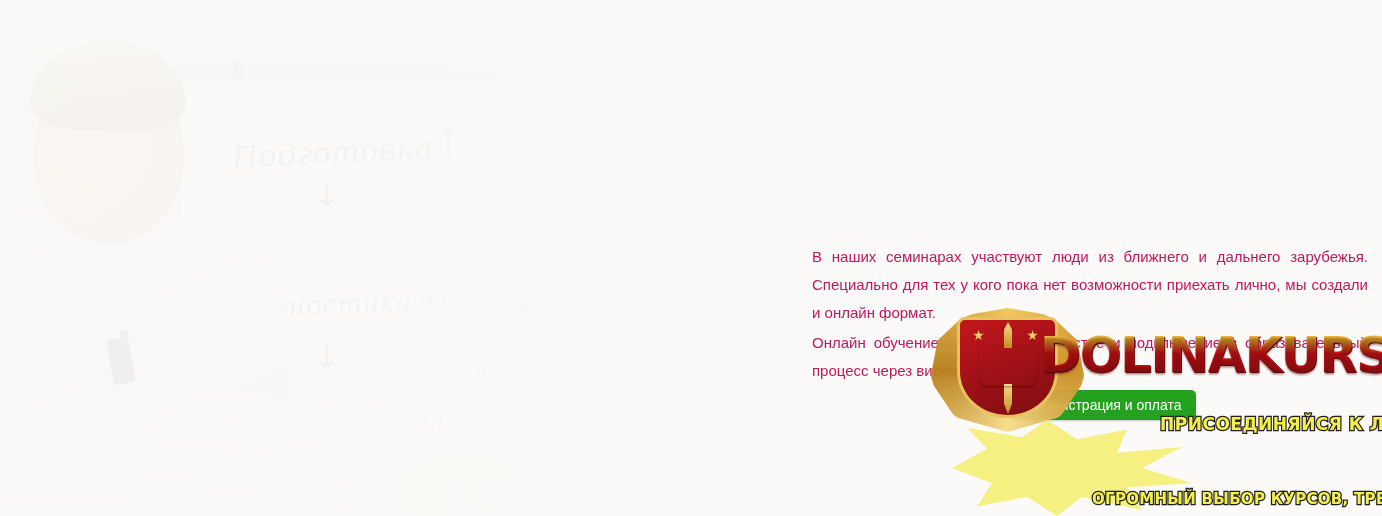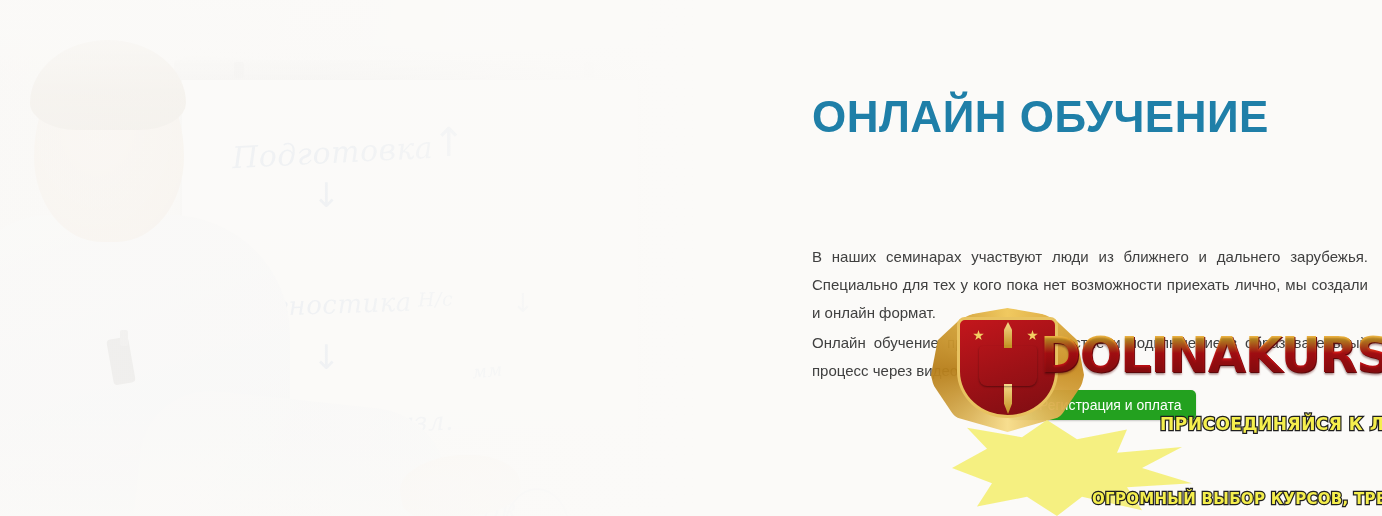--- a/index.html
+++ b/index.html
@@ -190,21 +190,21 @@
     font-family: "Liberation Sans", sans-serif;
     white-space: nowrap;
   }
 
   .para {
     position: absolute;
     left: 0;
     width: 556px;
     font-size: 15px;
     line-height: 28px;
-    color: #404040;
+    color: #be185d;
     text-align: justify;
   }
   .para-1 { top: 243px; }
   .para-2 { top: 329px; }
 
   .cta {
     position: absolute;
     left: 196px; top: 390px;
     height: 30px;
     padding: 0 14px 0 10px;
@@ -404,21 +404,20 @@
       <div class="person-head"></div>
       <div class="person-hair"></div>
       <div class="mic"></div>
       <div class="mic-clip"></div>
     </div>
     <div class="photo-fade"></div>
   </div>
 
   <div class="content">
 
-    <h1 class="headline">ОНЛАЙН ОБУЧЕНИЕ</h1>
 
     <p class="para para-1">В наших семинарах участвуют люди из ближнего и дальнего зарубежья. Специально для тех у кого пока нет возможности приехать лично, мы создали и онлайн формат.</p>
     <p class="para para-2">Онлайн обучение предполагает участие и подключение в образовательный процесс через видеотрансляцию.</p>
 
     <button class="cta">
       <span class="cta-icon"></span>
       <span>Регистрация и оплата</span>
     </button>
   </div>
 

